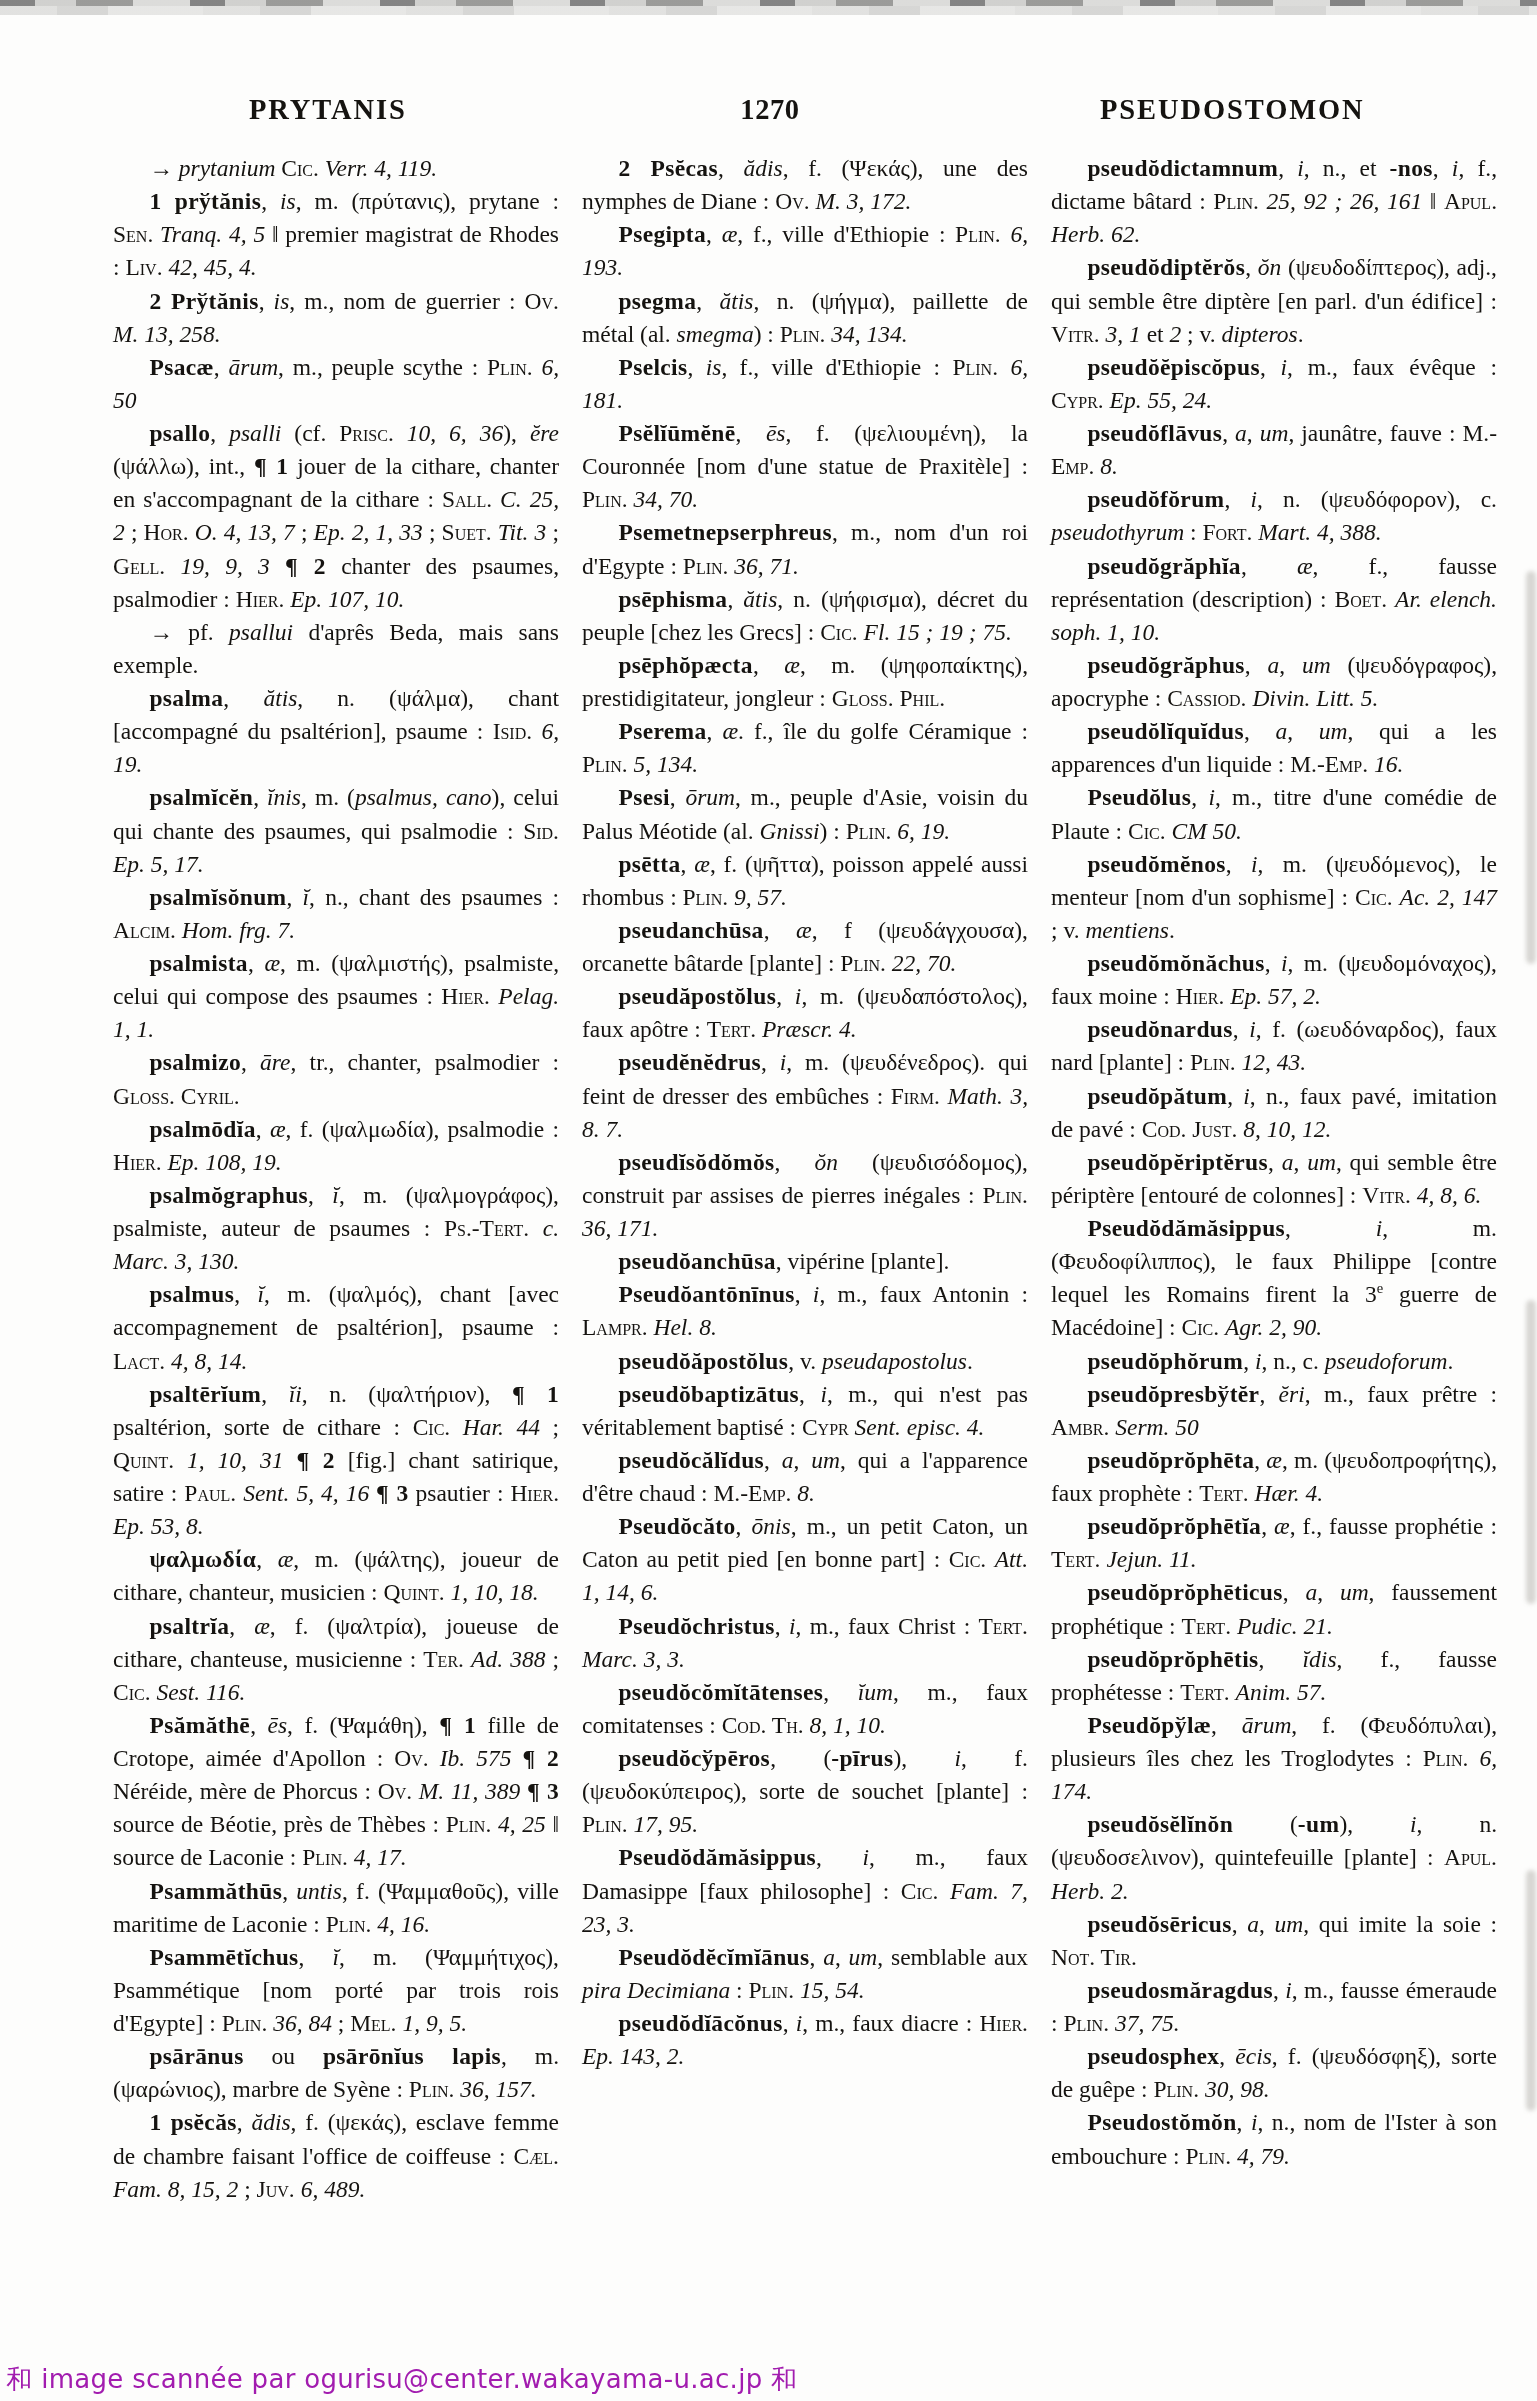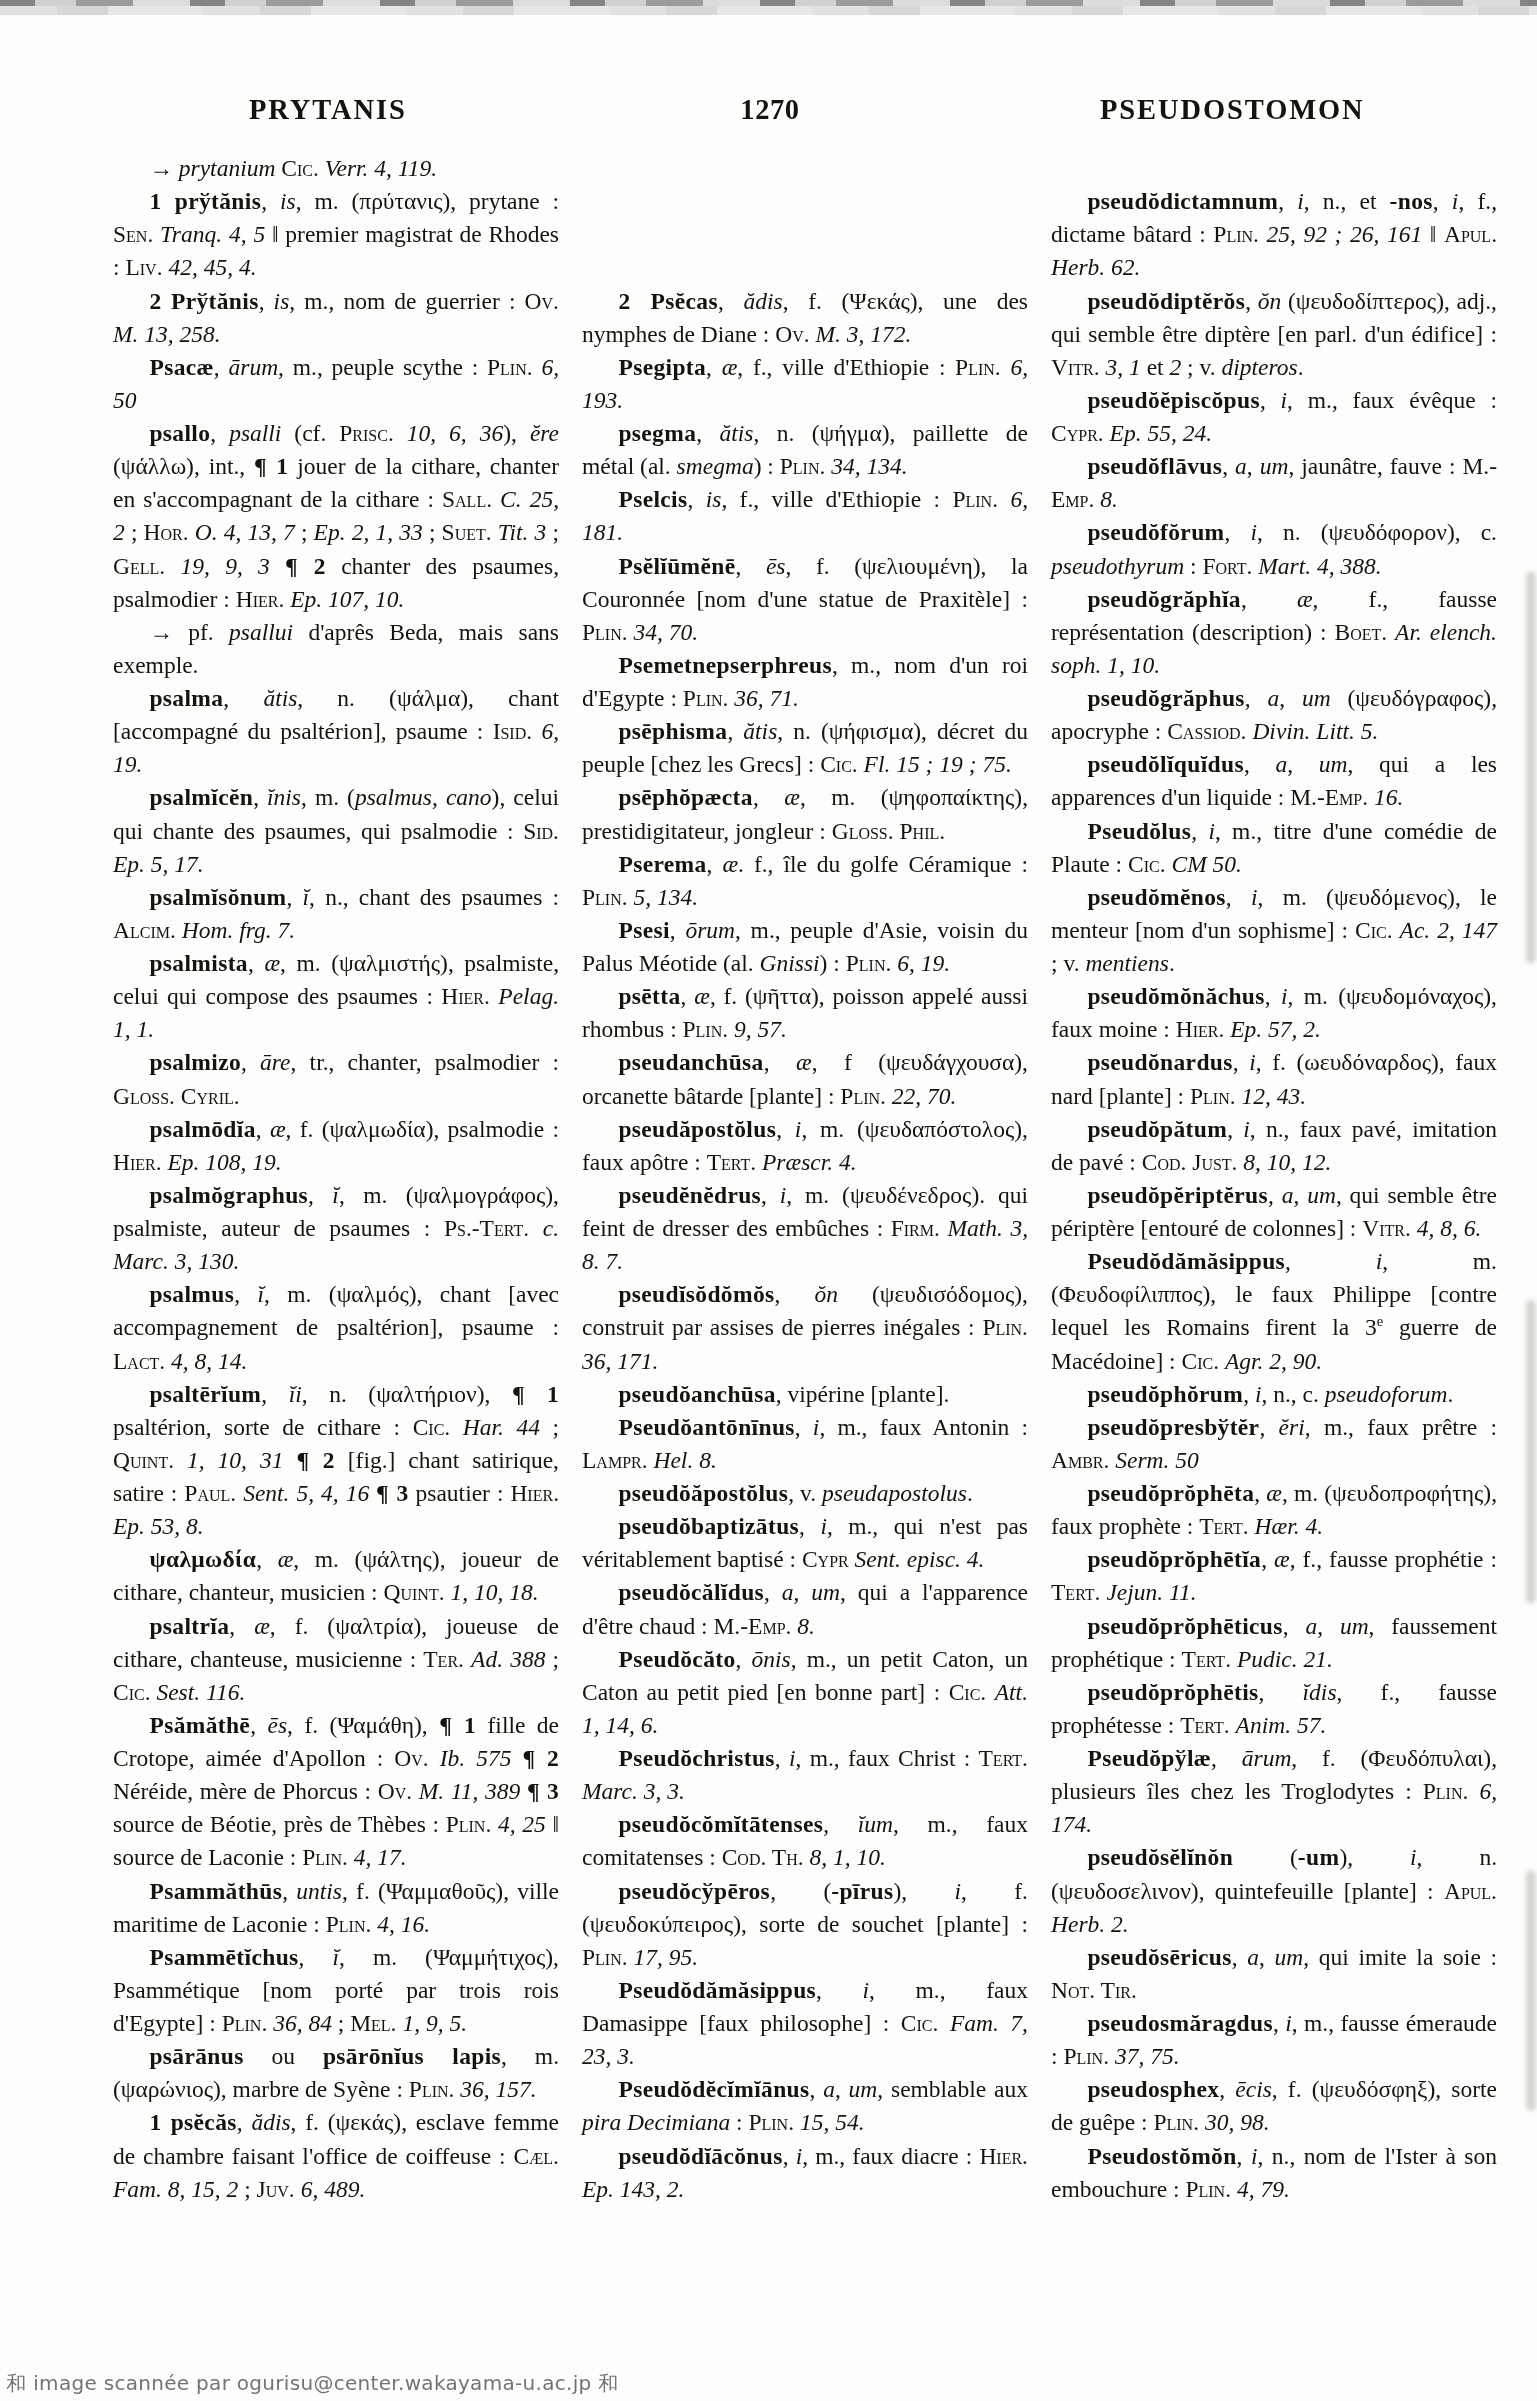--- a/index.html
+++ b/index.html
@@ -34,36 +34,36 @@
   .running-head {
     position: absolute; top: 94px;
     font-weight: bold; font-size: 28.5px; letter-spacing: 1.9px;
     white-space: nowrap;
   }
   .head-left  { left: 249px; }
   .head-center{ left: 691px; width: 158px; text-align: center; letter-spacing: 0.6px; }
   .head-right { left: 1100px; }
   .text-block {
     position: absolute; left: 113px; top: 152px; width: 1385px;
-    display: flex; gap: 23px; align-items: flex-end;
+    display: flex; gap: 23px;
   }
   .col {
     width: 446px;
     font-size: 23.5px; line-height: 1.41;
     text-align: justify;
     text-justify: inter-word;
   }
   .entry { margin: 0; text-indent: 1.55em; }
   .entry b { letter-spacing: 0.015em; }
   .sc { font-variant: small-caps; }
   sup { font-size: 0.62em; vertical-align: super; line-height: 0; }
   .footer-line {
     position: absolute; left: 6.3px; bottom: 3.8px;
     font-family: "DejaVu Sans", "Liberation Sans", sans-serif;
-    font-size: 20px; color: #737373; font-weight: 400;
+    font-size: 26px; color: #a21caf; font-weight: 400;
     letter-spacing: 0.3px; white-space: nowrap;
   }
 </style>
 </head>
 <body>
 
 <div class="page">
   <div class="scan-strip"></div>
   <div class="scan-strip2"></div>
 

